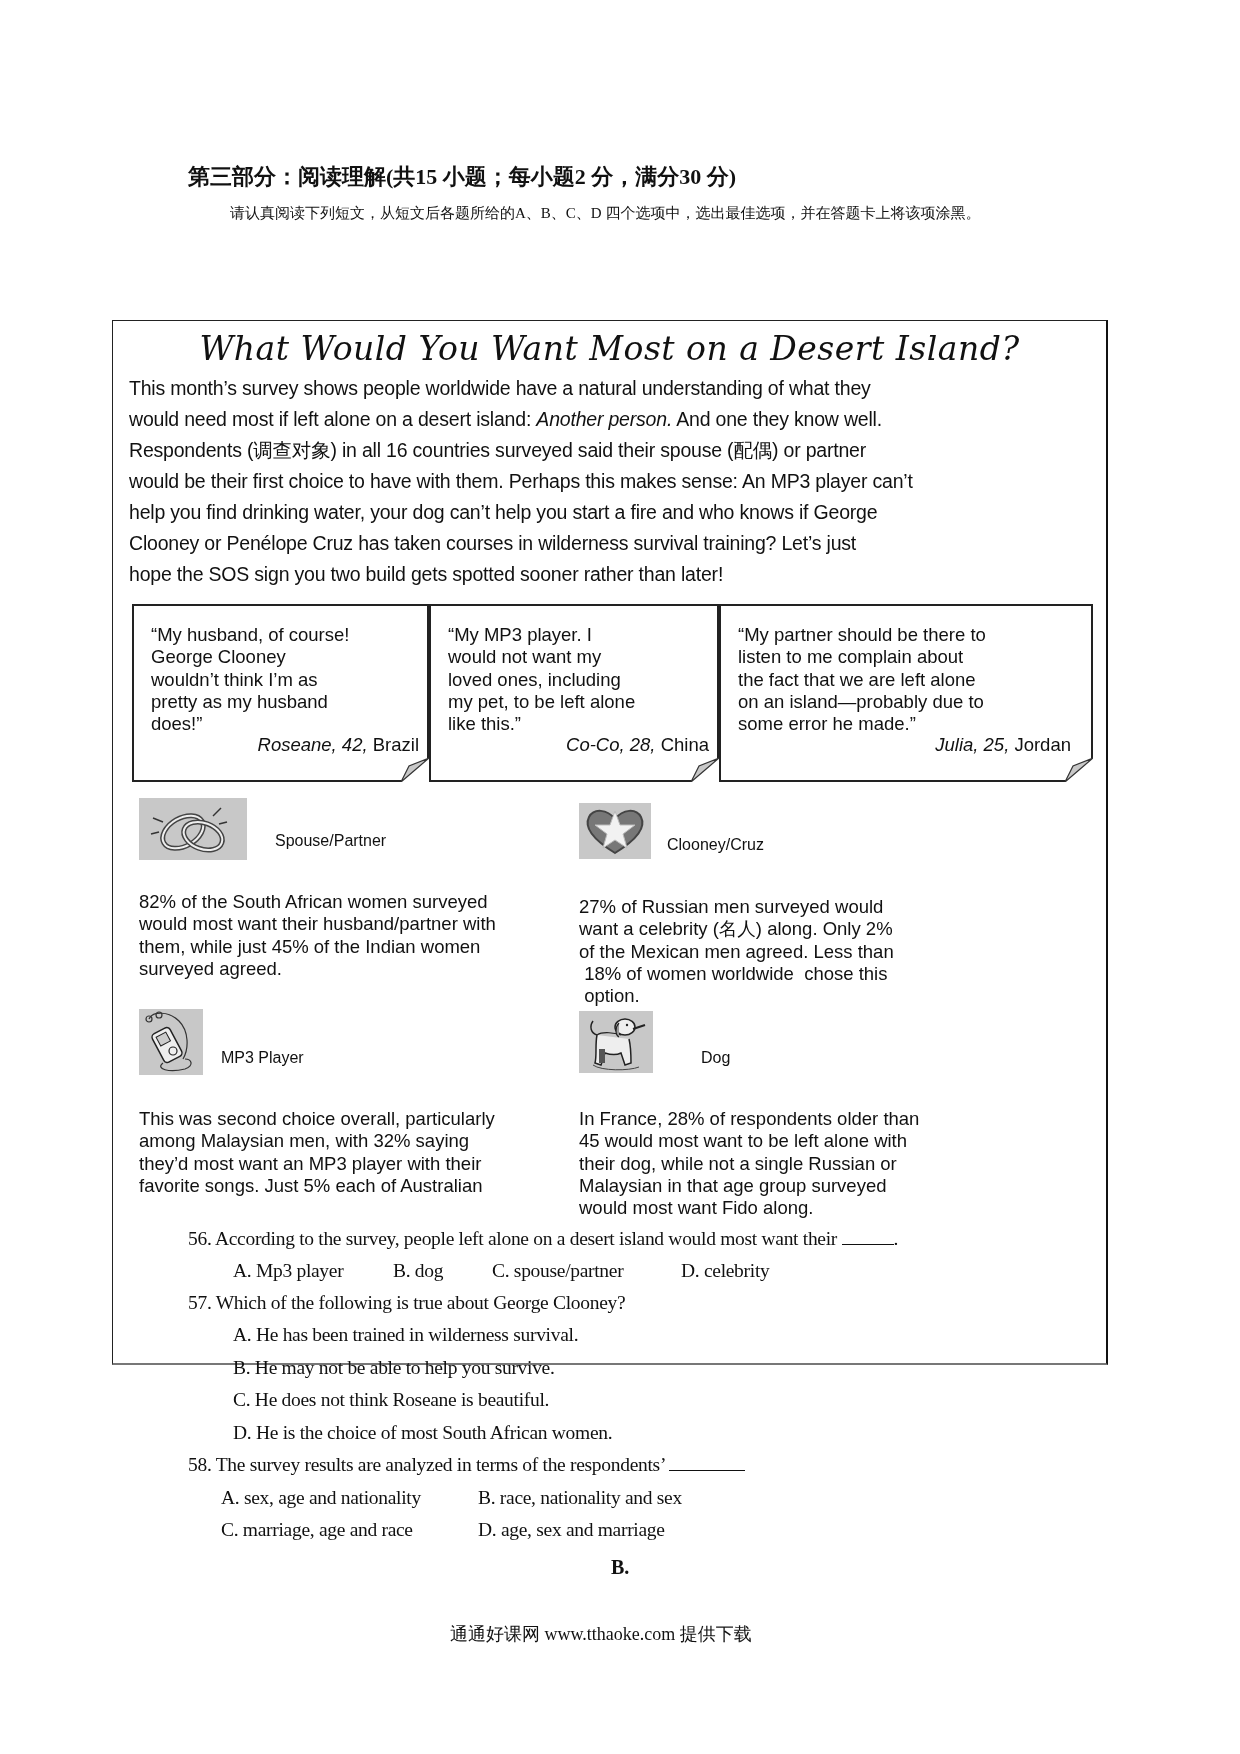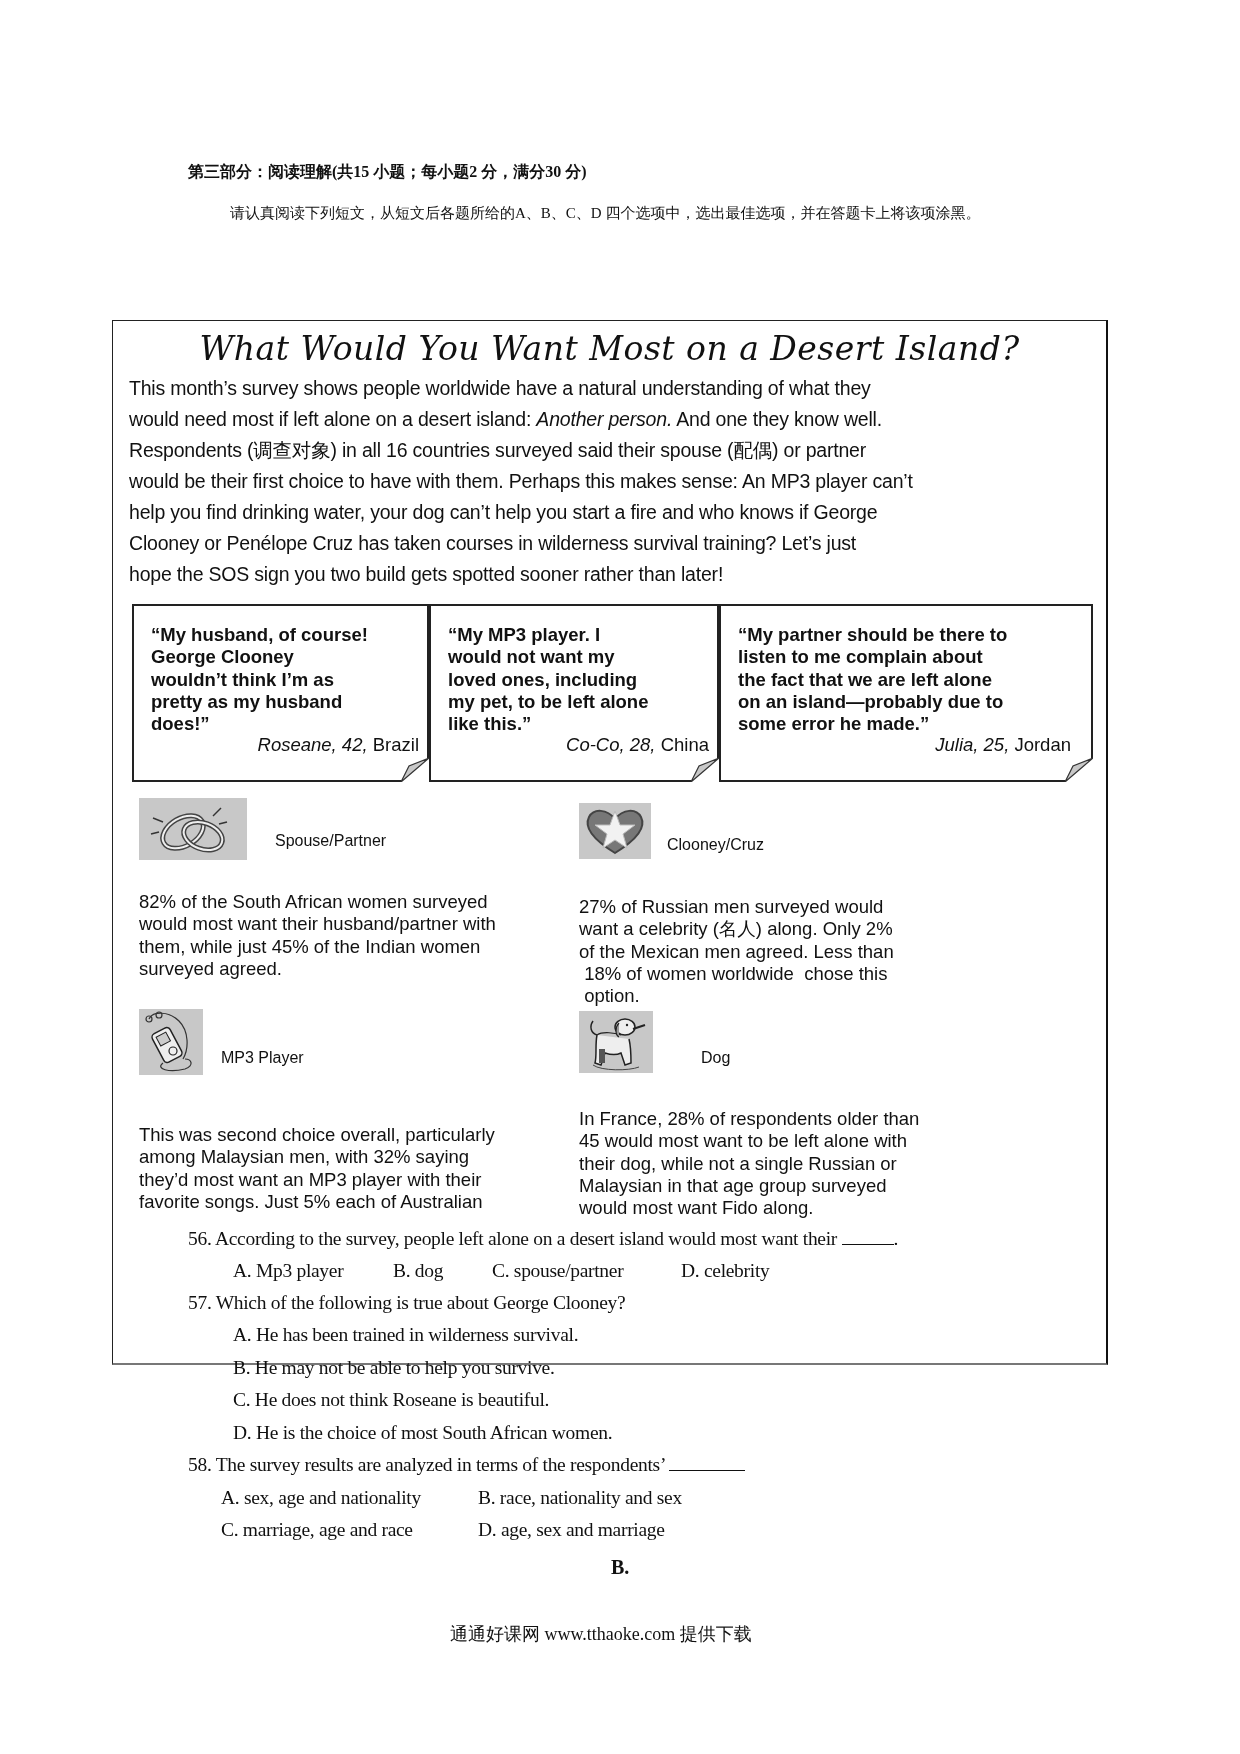--- a/index.html
+++ b/index.html
@@ -1,32 +1,32 @@
 <!DOCTYPE html>
 <html><head>
 <meta charset="utf-8">
 <style>
   html, body { margin: 0; padding: 0; background: #ffffff; }
   body { width: 1240px; height: 1754px; position: relative; overflow: hidden; color: #111; }
   .serif { font-family: "Liberation Serif", "DejaVu Serif", serif; }
   .sans { font-family: "Liberation Sans", "DejaVu Sans", sans-serif; }
 
   
-  #section-title { position: absolute; left: 188px; top: 162px; font-size: 16px; font-weight: bold; letter-spacing: 0px; }
+  #section-title { position: absolute; left: 188px; top: 162px; font-size: 22px; font-weight: bold; letter-spacing: 0px; }
   #instructions { position: absolute; left: 188px; top: 196px; width: 880px; font-size: 15px; line-height: 35px; }
   #instructions .indent { display: inline-block; width: 42px; }
 
   
   #passage-box { position: absolute; left: 112px; top: 320px; width: 996px; height: 1045px; border: 1.5px solid #222; border-right: 2.5px solid #111; border-bottom: 2.5px solid #777; box-sizing: border-box; }
   #passage-title { position: absolute; left: 0; top: 8px; width: 100%; text-align: center; font-family: "DejaVu Serif", serif; font-style: italic; font-weight: normal; font-size: 33px; letter-spacing: 0.5px; }
   #intro { position: absolute; left: 16px; top: 52px; width: 975px; font-size: 19.5px; line-height: 31px; letter-spacing: -0.2px; }
 
   
   .callout { position: absolute; top: 283px; height: 178px; border: 2px solid #222; background: #fff; box-sizing: border-box; }
-  .callout .qtext { position: absolute; left: 17px; top: 18px; font-size: 18.5px; line-height: 22.3px; font-weight: bold; }
+  .callout .qtext { position: absolute; left: 17px; top: 18px; font-size: 18.5px; line-height: 22.3px; }
   .callout .attrib { position: absolute; right: 8px; font-size: 18.5px; }
   .callout .attrib i { font-style: italic; }
   .callout .curl { position: absolute; right: -2px; bottom: -2px; width: 30px; height: 26px; }
   #callout-1 { left: 19px; width: 297px; }
   #callout-2 { left: 316px; width: 290px; }
   #callout-3 { left: 606px; width: 374px; }
   #callout-1 .attrib { top: 128px; }
   #callout-2 .attrib { top: 128px; }
   #callout-3 .attrib { top: 128px; }
 
@@ -39,21 +39,21 @@
   #card-spouse .pic { width: 108px; height: 62px; }
   #card-spouse .heading { left: 136px; top: 34px; }
   #card-spouse .body { top: 93px; width: 460px; }
   #card-clooney { left: 466px; top: 482px; width: 460px; }
   #card-clooney .pic { width: 72px; height: 56px; }
   #card-clooney .heading { left: 88px; top: 33px; }
   #card-clooney .body { top: 93px; width: 440px; }
   #card-mp3 { left: 26px; top: 688px; width: 460px; }
   #card-mp3 .pic { width: 64px; height: 66px; }
   #card-mp3 .heading { left: 82px; top: 40px; }
-  #card-mp3 .body { top: 99px; width: 470px; margin-top: 16px; }
+  #card-mp3 .body { top: 99px; width: 470px; }
   #card-dog { left: 466px; top: 690px; width: 460px; }
   #card-dog .pic { width: 74px; height: 62px; }
   #card-dog .heading { left: 94px; top: 38px; margin-left: 28px; }
   #card-dog .body { top: 97px; width: 470px; }
 
   
   #questions { position: absolute; left: 188px; top: 1228px; width: 900px; font-size: 19.5px; }
   .q-line { position: absolute; left: 0; white-space: nowrap; letter-spacing: -0.3px; }
   .opt { position: absolute; white-space: nowrap; letter-spacing: -0.3px; }
   .blank { display: inline-block; border-bottom: 1px solid #111; height: 16px; vertical-align: baseline; }

